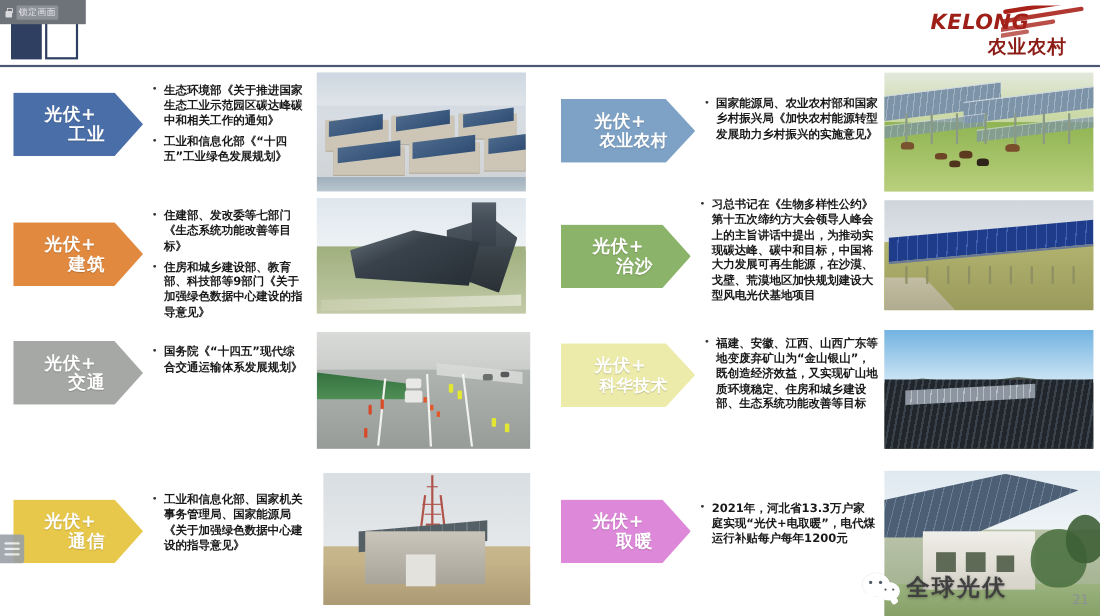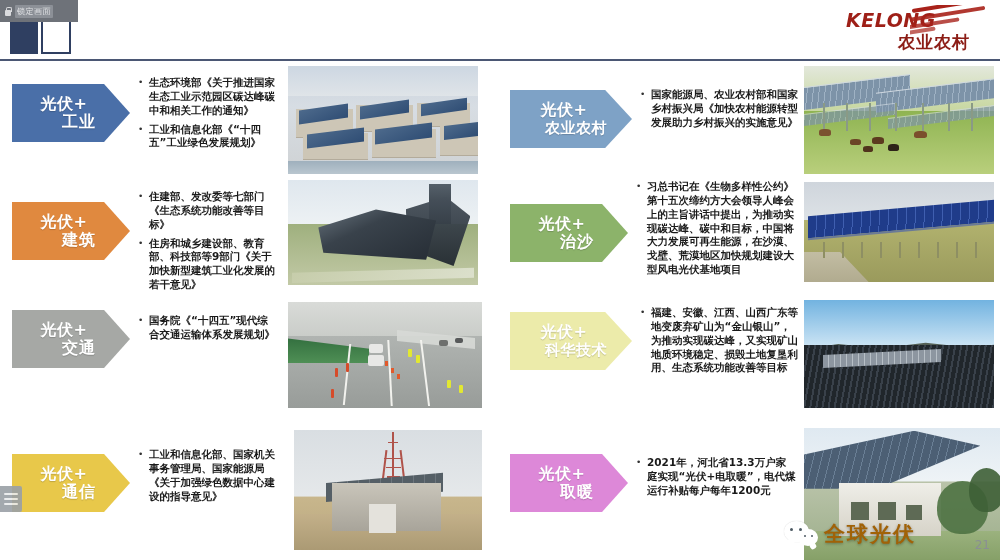--- a/index.html
+++ b/index.html
@@ -288,21 +288,21 @@
   .wechat-ico .b2::after{
     content:"";position:absolute;right:2px;bottom:-3px;width:6px;height:6px;background:#fff;
     border-radius:2px;transform:rotate(-35deg);
   }
   .wechat-ico .e{position:absolute;width:3px;height:3px;background:#4e5a63;border-radius:50%;}
   .wechat-ico .e1{left:6px;top:7px;}
   .wechat-ico .e2{left:15px;top:7px;}
   .wechat-ico .e3{left:20px;top:14px;width:2.4px;height:2.4px;}
   .wechat-ico .e4{left:27px;top:14px;width:2.4px;height:2.4px;}
   .wm-text{
-    font-size:21px;font-weight:bold;color:#a16207;letter-spacing:2px;
+    font-size:21px;font-weight:bold;color:#404040;letter-spacing:2px;
     text-shadow:0 1px 3px rgba(0,0,0,.35);
   }
   .page-num{
     position:absolute;right:10px;bottom:8px;font-size:12px;color:#8a8f94;z-index:30;
   }
 
   
   .edge-chip{
     position:absolute;left:0;bottom:48px;width:22px;height:26px;background:#9aa0a6;
     display:flex;flex-direction:column;justify-content:center;gap:3px;padding:0 4px;
@@ -381,21 +381,21 @@
           <span class="l1">光伏+</span>
           <span class="l2">建筑</span>
         </div>
         <div class="bullets" style="left:138px;top:128px;width:140px;">
           <div class="bullet">
             <span class="dot">•</span>
             <span class="btxt">住建部、发改委等七部门《生态系统功能改善等目标》</span>
           </div>
           <div class="bullet">
             <span class="dot">•</span>
-            <span class="btxt">住房和城乡建设部、教育部、科技部等9部门《关于加快新型建筑工业化发展的若干意见》</span>
+            <span class="btxt">住房和城乡建设部、教育部、科技部等9部门《关于加强绿色数据中心建设的指导意见》</span>
           </div>
         </div>
         <div class="photo p-bld" style="left:288px;top:118px;width:190px;height:105px;">
           <div class="grass"></div>
           <div class="tower"></div>
           <div class="wing"></div>
           <div class="body"></div>
           <div class="path"></div>
         </div>
       </div>
@@ -529,21 +529,21 @@
       </div>
 
       <div class="row">
         <div class="arrow wide" style="left:10px;top:250px;width:122px;height:58px;background:#ecebaa;">
           <span class="l1">光伏+</span>
           <span class="l2">科华技术</span>
         </div>
         <div class="bullets" style="left:140px;top:244px;width:160px;">
           <div class="bullet">
             <span class="dot">•</span>
-            <span class="btxt">福建、安徽、江西、山西广东等地变废弃矿山为“金山银山”，为推动实现碳达峰，又实现矿山地质环境稳定、损毁土地复垦利用、生态系统功能改善等目标</span>
+            <span class="btxt">福建、安徽、江西、山西广东等地变废弃矿山为“金山银山”，既创造经济效益，又实现矿山地质环境稳定、住房和城乡建设部、生态系统功能改善等目标</span>
           </div>
         </div>
         <div class="photo p-mine" style="left:304px;top:238px;width:190px;height:108px;">
           <div class="sky"></div>
           <div class="hills"></div>
           <div class="arrL"></div>
           <div class="band"></div>
         </div>
       </div>
 

